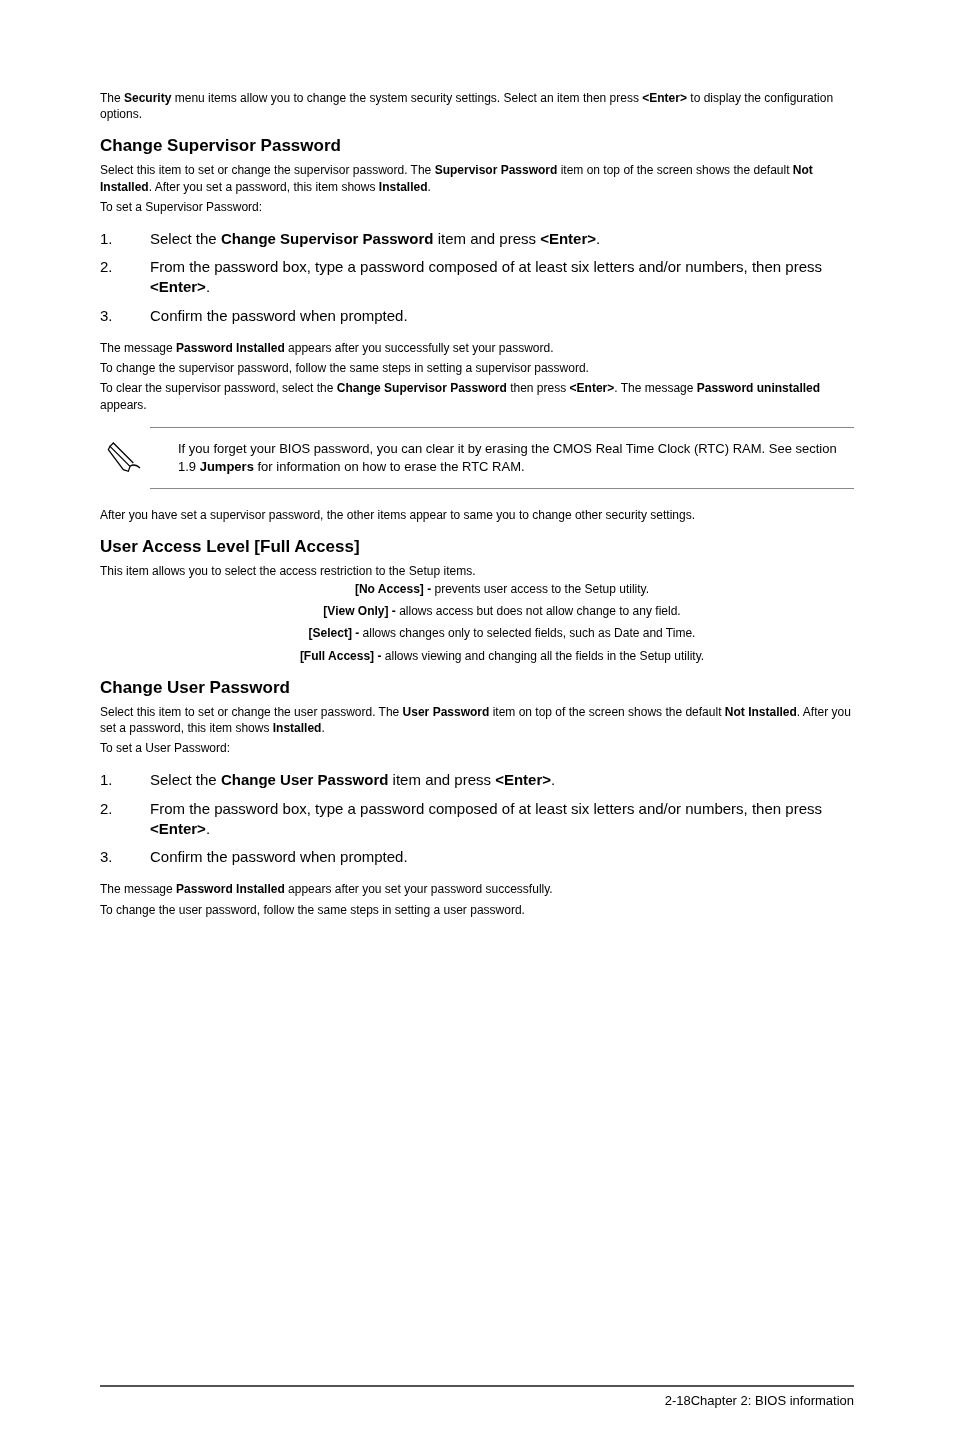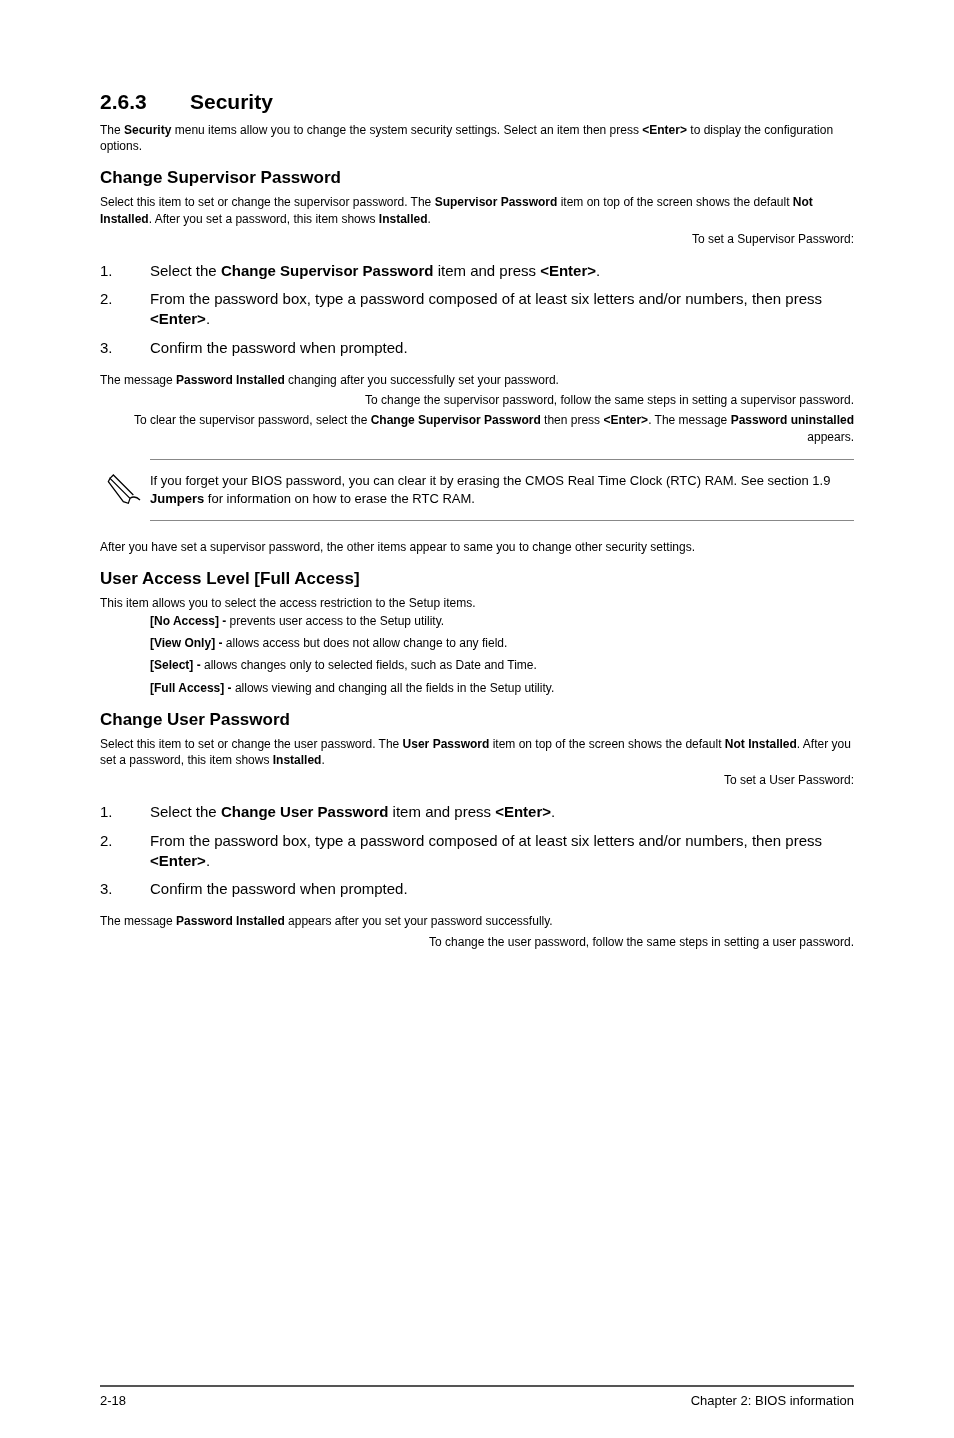--- a/index.html
+++ b/index.html
@@ -35,20 +35,21 @@
     line-height: 1.35;
     margin: 0 0 14px 0;
   }
   .h3 {
     font-size: 17px;
     font-weight: bold;
     margin: 6px 0 6px 0;
   }
   .indent {
     padding-left: 50px;
+    text-align: center;
   }
   .list {
     margin: 0 0 14px 0;
   }
   .list-item {
     display: flex;
     margin-bottom: 8px;
     font-size: 15px;
     line-height: 1.35;
   }
@@ -56,20 +57,21 @@
     width: 50px;
     flex-shrink: 0;
   }
   .note-box {
     border-top: 1px solid #888;
     border-bottom: 1px solid #888;
     margin: 12px 0 18px 50px;
     padding: 10px 0;
     display: flex;
     align-items: center;
+    gap: 28px;
   }
   .note-icon {
     width: 50px;
     flex-shrink: 0;
     display: flex;
     justify-content: center;
     align-items: center;
     margin-left: -50px;
   }
   .note-icon svg {
@@ -79,34 +81,31 @@
   .note-text {
     font-size: 13px;
     line-height: 1.35;
   }
   .bold { font-weight: bold; }
   .footer {
     border-top: 2px solid #555;
     margin-top: auto;
     padding-top: 6px;
     display: flex;
-    justify-content: space-between;
+    justify-content: flex-end;
     font-size: 13px;
   }
-  .para + .para.tight { margin-top: -10px; text-align: right; }
+  .para + .para.tight { margin-top: -10px; }
 </style>
 </head>
 <body>
 
 <div class="page">
 <div class="content">
 
-  <h2 class="h2">
-    <span class="num">2.6.3</span><span>Security</span>
-  </h2>
 
   <p class="para">
     <span>The </span><span class="bold">Security</span><span> menu items allow you to change the system security settings. Select an item then press </span><span class="bold">&lt;Enter&gt;</span><span> to display the configuration options.</span>
   </p>
 
   <h3 class="h3">Change Supervisor Password</h3>
 
   <p class="para">
     <span>Select this item to set or change the supervisor password. The </span><span class="bold">Supervisor Password</span><span> item on top of the screen shows the default </span><span class="bold">Not Installed</span><span>. After you set a password, this item shows </span><span class="bold">Installed</span><span>.</span>
   </p>
@@ -122,21 +121,21 @@
       <div class="list-num">2.</div>
       <div><span>From the password box, type a password composed of at least six letters and/or numbers, then press </span><span class="bold">&lt;Enter&gt;</span><span>.</span></div>
     </div>
     <div class="list-item">
       <div class="list-num">3.</div>
       <div><span>Confirm the password when prompted.</span></div>
     </div>
   </div>
 
   <p class="para">
-    <span>The message </span><span class="bold">Password Installed</span><span> changing after you successfully set your password.</span>
+    <span>The message </span><span class="bold">Password Installed</span><span> appears after you successfully set your password.</span>
   </p>
   <p class="para tight">To change the supervisor password, follow the same steps in setting a supervisor password.</p>
   <p class="para tight">
     <span>To clear the supervisor password, select the </span><span class="bold">Change Supervisor Password</span><span> then press </span><span class="bold">&lt;Enter&gt;</span><span>. The message </span><span class="bold">Password uninstalled</span><span> appears.</span>
   </p>
 
   <div class="note-box">
     <div class="note-icon">
       <svg viewBox="0 0 48 48" fill="none" stroke="#000" stroke-width="1.5">
         <path d="M6 10 L30 34 L28 40 L22 38 L4 14 Z"></path>

